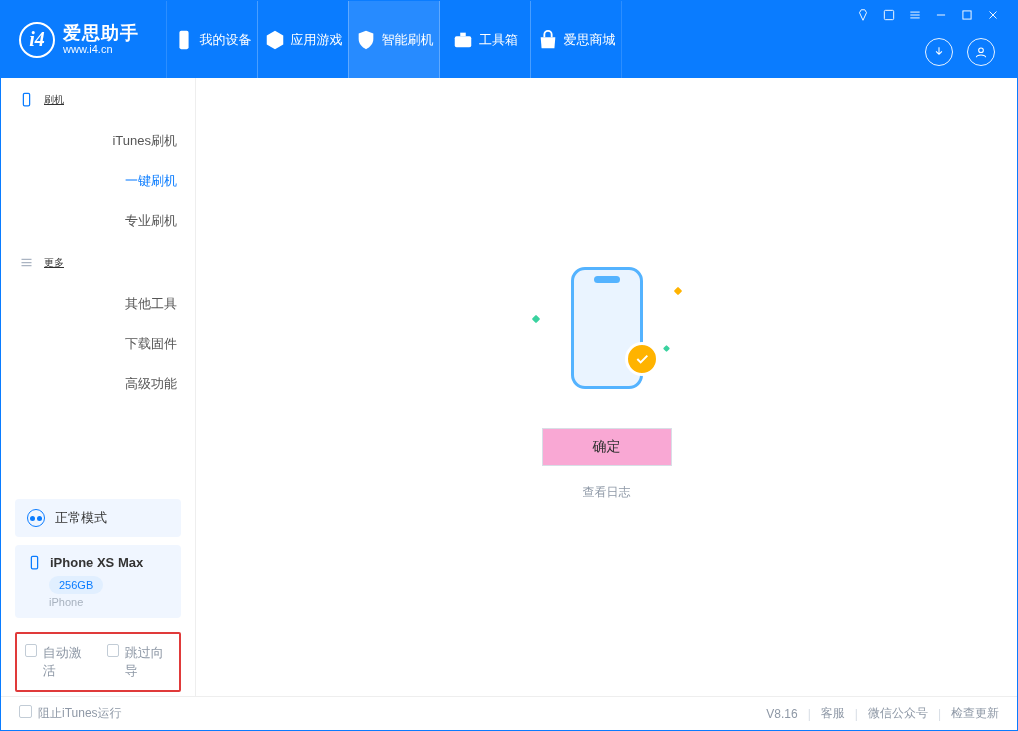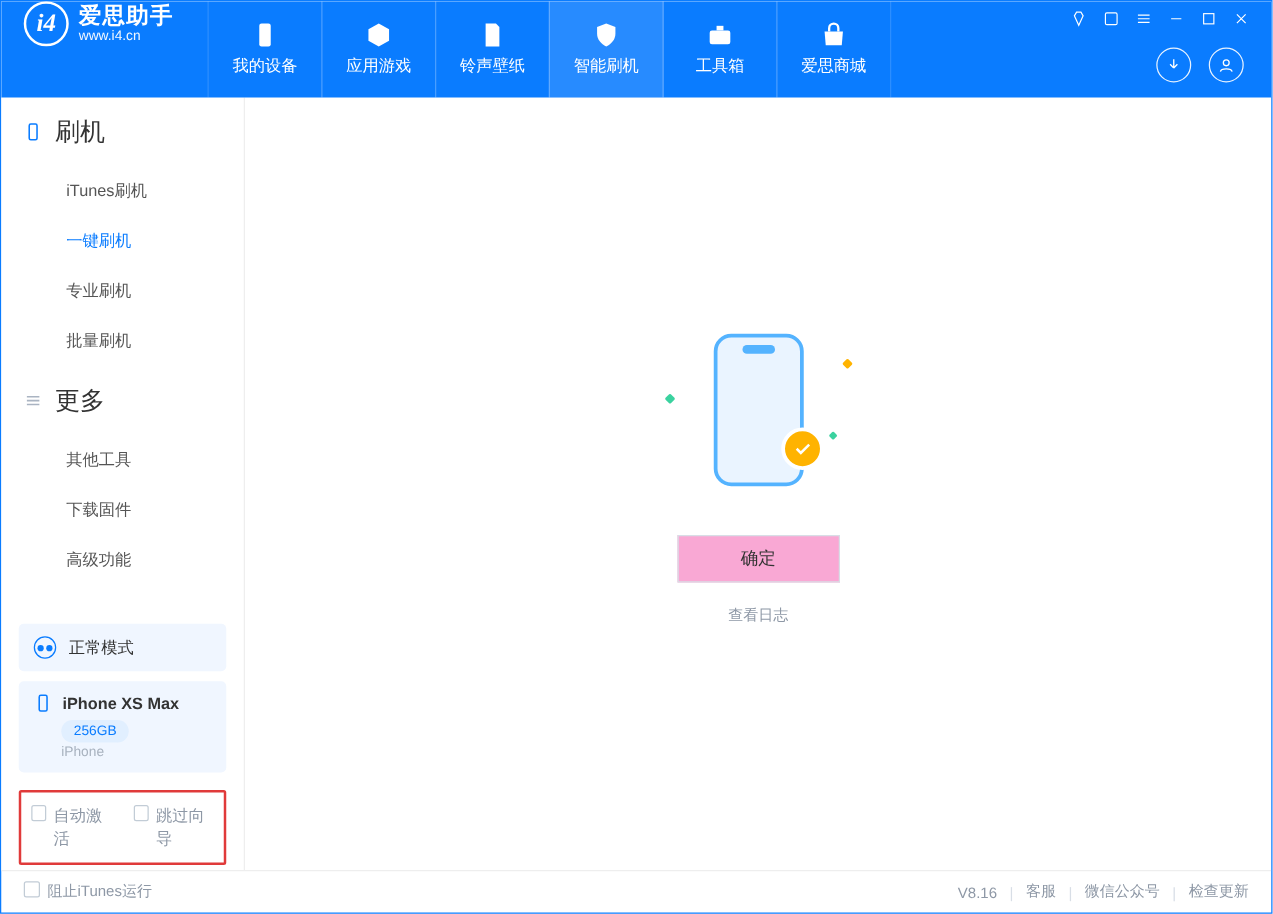--- a/index.html
+++ b/index.html
@@ -1,43 +1,43 @@
 <!DOCTYPE html>
 <html><head>
 <meta charset="utf-8">
 <style>
 * { margin: 0; padding: 0; box-sizing: border-box; font-family: "Microsoft YaHei", "PingFang SC", sans-serif; }
 body { background: #fff; width: 1018px; height: 731px; overflow: hidden; border: 1px solid #0a7cff; display: flex; flex-direction: column; }
 
 
-.header { height: 77px; background: linear-gradient(180deg, #0a7cff, #0a7cff); display: flex; align-items: flex-start; padding: 0 10px 0 18px; color: #fff; position: relative; }
+.header { height: 77px; background: linear-gradient(180deg, #0a7cff, #0a7cff); display: flex; align-items: center; padding: 0 10px 0 18px; color: #fff; position: relative; }
 .logo { display: flex; align-items: center; gap: 8px; margin-right: 28px; }
 .logo-icon { width: 36px; height: 36px; border: 2.2px solid #fff; border-radius: 50%; display: flex; align-items: center; justify-content: center; font-weight: 800; font-size: 20px; font-style: italic; font-family: Georgia, serif;}
 .logo-text { display: flex; flex-direction: column; line-height: 1.1; }
 .logo-text .cn { font-size: 18px; font-weight: 600; letter-spacing: 1px;}
 .logo-text .en { font-size: 11px; opacity: .95; }
 .tabs { display: flex; height: 100%; }
-.tab { width: 92px; height: 100%; display: flex; flex-direction: column; align-items: center; justify-content: center; gap: 5px; font-size: 13px; cursor: pointer; border-left: 1px solid rgba(255,255,255,.14); border-right: 1px solid rgba(255,255,255,.14); margin-left:-1px;}
+.tab { width: 92px; height: 100%; display: flex; flex-direction: row; align-items: center; justify-content: center; gap: 5px; font-size: 13px; cursor: pointer; border-left: 1px solid rgba(255,255,255,.14); border-right: 1px solid rgba(255,255,255,.14); margin-left:-1px;}
 .tab.active { background: rgba(255,255,255,.12); }
 .tab svg { width: 22px; height: 22px; fill: #fff; }
 .header-right { position: absolute; right: 10px; top: 0; height: 100%; display: flex; flex-direction: column; justify-content: space-between; align-items: flex-end; }
 .win-controls { display: flex; gap: 10px; padding: 6px 6px 0 0; }
 .win-controls .c { width: 16px; height: 16px; display:flex; align-items:center; justify-content:center; cursor:pointer; }
 .win-controls svg { width: 14px; height: 14px; fill:none; stroke:#fff; stroke-width:1.6; }
 .round-btns { display: flex; gap: 14px; padding: 0 12px 12px 0; }
 .round-btns .rb { width: 28px; height: 28px; border: 1.6px solid rgba(255,255,255,.9); border-radius: 50%; display:flex; align-items:center; justify-content:center; cursor:pointer;}
 .round-btns svg { width:14px; height:14px; fill:none; stroke:#fff; stroke-width:1.8;}
 
 
 .body { flex: 1; display: flex; min-height: 0; }
 .sidebar { width: 195px; border-right: 1px solid #eee; display: flex; flex-direction: column; background: #fff; }
 .sb-scroll { flex:1; overflow:auto; }
-.sb-group { display:flex; align-items:center; gap:10px; padding: 14px 18px; font-size: 20px; color:#333; font-weight:500; }
+.sb-group { display:flex; align-items:center; gap:10px; padding: 14px 18px; font-size: 10px; color:#333; font-weight:500;text-decoration:underline; }
 .sb-group svg { width:15px; height:15px; }
-.sb-item { padding: 11px 18px 11px 52px; font-size: 13px; color:#555; cursor:pointer; }
+.sb-item { padding: 11px 18px 11px 52px; font-size: 13px; color:#555; cursor:pointer;text-align:right; }
 .sb-item.active { color:#0a7cff; }
 .sb-bottom { padding: 0 14px 0; }
 .panel { background:#f0f6ff; border-radius:4px; padding:10px 12px; margin-top:8px; font-size:13px; color:#333; }
 .panel.mode { display:flex; align-items:center; gap:10px; color:#333; }
 .mode-icon { width:18px; height:18px; border:1.6px solid #0a7cff; border-radius:50%; display:flex; align-items:center; justify-content:center;}
 .mode-icon::before { content:""; width:5px; height:5px; background:#0a7cff; border-radius:50%; box-shadow: 7px 0 0 #0a7cff; margin-left:-7px;}
 .panel.device { }
 .dev-row1 { display:flex; align-items:center; gap:8px; font-weight:600; color:#333; font-size:13px;}
 .dev-row1 svg{width:15px;height:15px;}
 .cap-badge { display:inline-block; background:#e1efff; color:#0a7cff; border-radius:10px; padding:3px 10px; font-size:11px; margin:6px 0 2px 22px;}
@@ -85,26 +85,20 @@
           <rect x="7" y="2" width="10" height="20" rx="2"></rect>
         </svg>
       <span>我的设备</span>
     </div>
     <div class="tab">
       <svg viewBox="0 0 24 24">
           <path d="M12 2l9 5v10l-9 5-9-5V7z"></path>
         </svg>
       <span>应用游戏</span>
     </div>
-    <div class="tab">
-      <svg viewBox="0 0 24 24">
-          <path d="M6 2h9l3 3v17H6z"></path>
-        </svg>
-      <span>铃声壁纸</span>
-    </div>
     <div class="tab active">
       <svg viewBox="0 0 24 24">
           <path d="M12 2l8 3v6c0 5-3.5 9-8 11-4.5-2-8-6-8-11V5z"></path>
         </svg>
       <span>智能刷机</span>
     </div>
     <div class="tab">
       <svg viewBox="0 0 24 24">
           <rect x="3" y="8" width="18" height="12" rx="2"></rect>
           <rect x="9" y="4" width="6" height="4"></rect>
@@ -173,21 +167,20 @@
     <div class="sb-scroll">
       <div class="sb-group">
         <svg viewBox="0 0 24 24" fill="none" stroke="#0a7cff" stroke-width="2">
             <rect x="7" y="2" width="10" height="20" rx="2"></rect>
           </svg>
         <span>刷机</span>
       </div>
       <div class="sb-item">iTunes刷机</div>
       <div class="sb-item active">一键刷机</div>
       <div class="sb-item">专业刷机</div>
-      <div class="sb-item">批量刷机</div>
 
       <div class="sb-group">
         <svg viewBox="0 0 24 24" fill="none" stroke="#aab4c2" stroke-width="2">
             <path d="M4 7h16M4 12h16M4 17h16"></path>
           </svg>
         <span>更多</span>
       </div>
       <div class="sb-item">其他工具</div>
       <div class="sb-item">下载固件</div>
       <div class="sb-item">高级功能</div>

